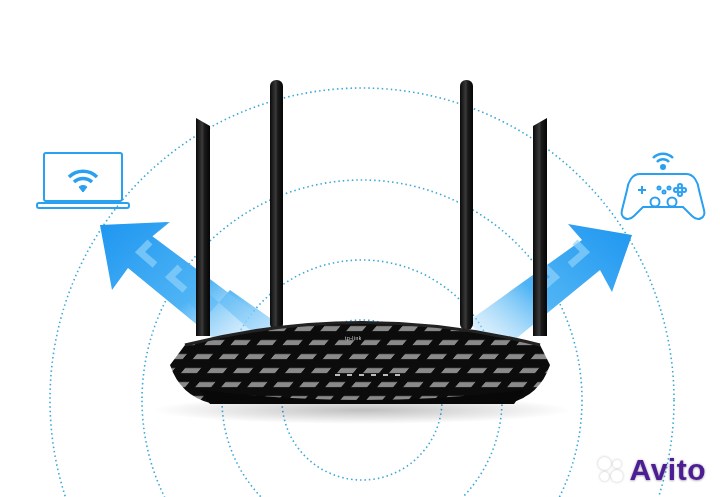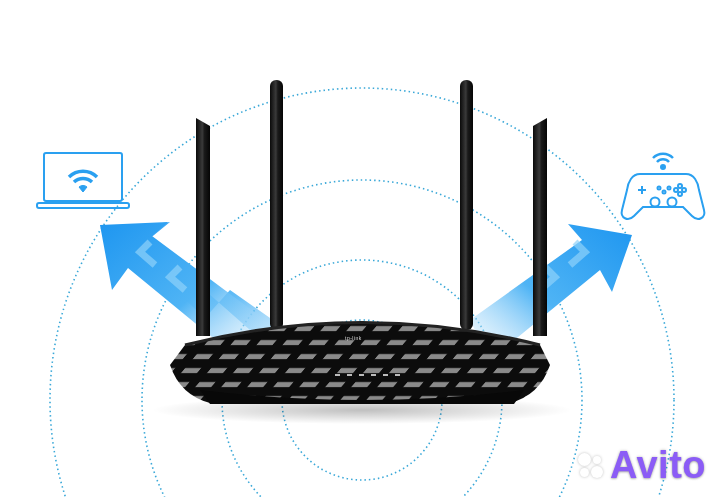--- a/index.html
+++ b/index.html
@@ -1,18 +1,18 @@
 <!DOCTYPE html>
 <html><head>
 <meta charset="utf-8">
 <style>
   html,body{margin:0;padding:0;background:#fff;}
   .stage{position:relative;width:720px;height:497px;overflow:hidden;background:#ffffff;font-family:"Liberation Sans",sans-serif;}
   svg{position:absolute;left:0;top:0;}
-  .watermark{position:absolute;right:14px;bottom:10px;display:flex;align-items:center;gap:4px;color:#8b5cf6;font-size:38px;font-weight:bold;letter-spacing:0.5px;text-shadow:0 0 3px rgba(0,0,0,0.25),0 1px 2px rgba(0,0,0,0.2);}
+  .watermark{position:absolute;right:14px;bottom:10px;display:flex;align-items:center;gap:4px;color:#4c1d95;font-size:30px;font-weight:bold;letter-spacing:0.5px;text-shadow:0 0 3px rgba(0,0,0,0.25),0 1px 2px rgba(0,0,0,0.2);}
   .wm-dots{position:relative;width:30px;height:30px;}
   .wm-dots span{position:absolute;background:#fff;border-radius:50%;box-shadow:0 0 3px rgba(0,0,0,0.25);}
   .brand{position:absolute;left:345px;top:335px;font-size:5px;color:#ddd;letter-spacing:0.5px;}
 </style>
 </head>
 <body>
 
 <div class="stage">
   <svg width="720" height="497" viewBox="0 0 720 497">
     <defs>

